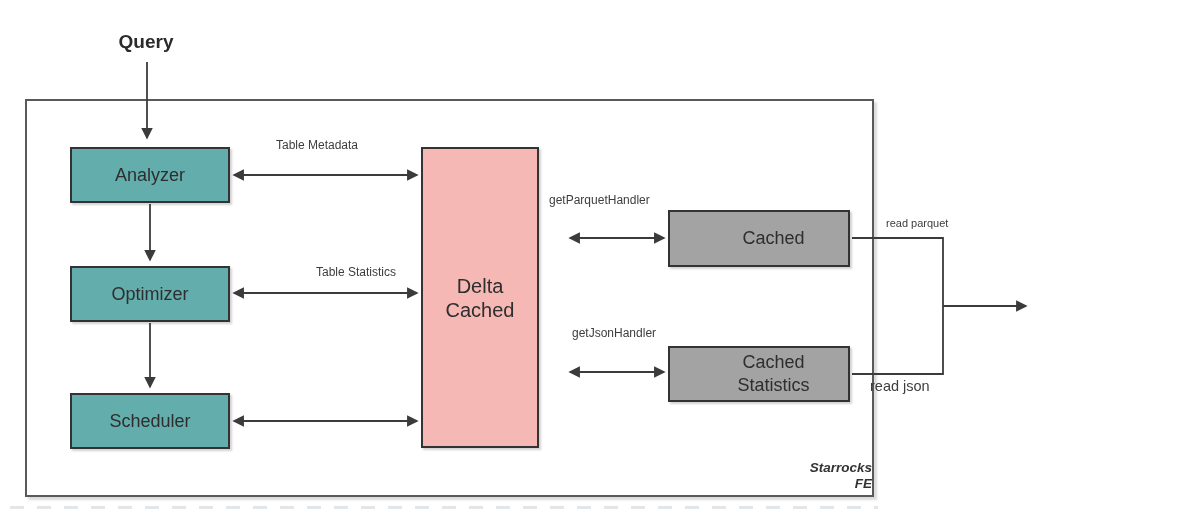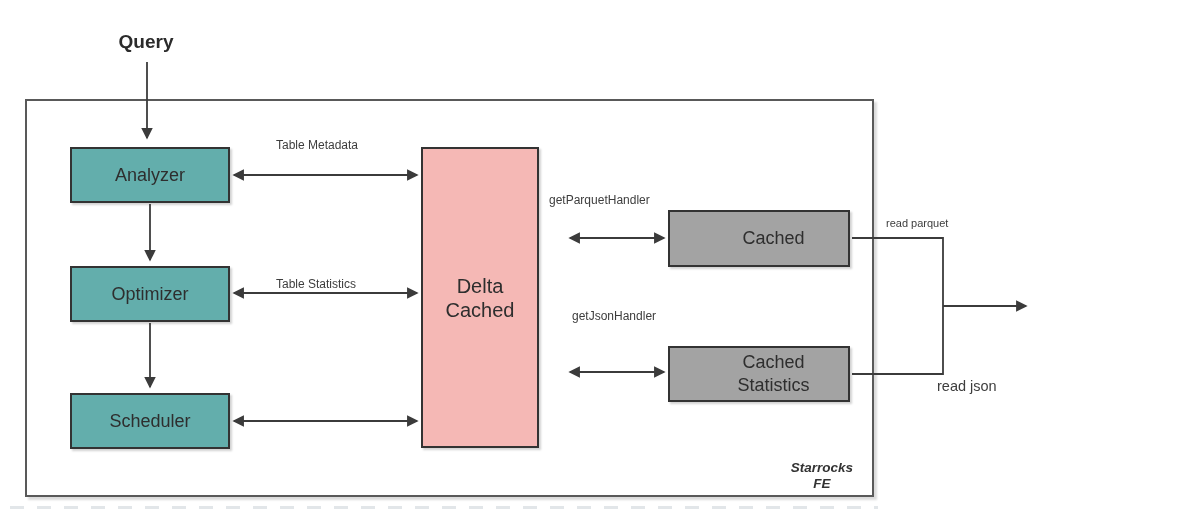--- a/index.html
+++ b/index.html
@@ -44,27 +44,27 @@
   #parquet-box   { left: 668px; top: 210px; width: 182px; height: 57px; font-size: 18px; line-height: 23px; }
   #json-box      { left: 668px; top: 346px; width: 182px; height: 56px; font-size: 18px; line-height: 23px; }
 
   
   .lbl { color: #3d3d3d; font-size: 12px; line-height: 16px; white-space: nowrap; }
   .center { text-align: center; }
 
   #query-label        { left: 96px;  top: 31px;  width: 100px; text-align: center;
                         font-size: 19px; font-weight: 700; color: #2b2b2b; }
   #lbl-table-metadata { left: 237px; top: 137px; width: 160px; }
-  #lbl-table-stats    { left: 236px; top: 276px; width: 160px; }
+  #lbl-table-stats    { left: 236px; top: 264px; width: 160px; text-align: right; }
   #lbl-partition      { left: 236px; top: 387px; width: 160px; }
   #lbl-get-parquet    { left: 549px; top: 192px; }
-  #lbl-get-json       { left: 572px; top: 308px; }
+  #lbl-get-json       { left: 572px; top: 325px; }
   #lbl-read-parquet   { left: 886px; top: 207px; font-size: 11px; margin-top: 8px; }
-  #lbl-read-json      { left: 937px; top: 378px; font-size: 14.5px; }
-  #fe-label           { left: 772px; top: 460px; width: 100px; text-align: center;
+  #lbl-read-json      { left: 870px; top: 378px; font-size: 14.5px; }
+  #fe-label           { left: 772px; top: 460px; width: 100px; text-align: right;
                         font-style: italic; font-weight: 700; font-size: 13.5px;
                         line-height: 16px; color: #333333; }
 
   
   #delta-lake-logo { left: 1022px; top: 249px; width: 140px; text-align: center; }
   #delta-lake-icon svg { display: block; margin: 0 auto; }
   #delta-lake-wordmark {
     margin-top: 2px;
     font-size: 15.5px; font-weight: 700; letter-spacing: 1.3px;
     color: #3a3a3a; white-space: nowrap;

